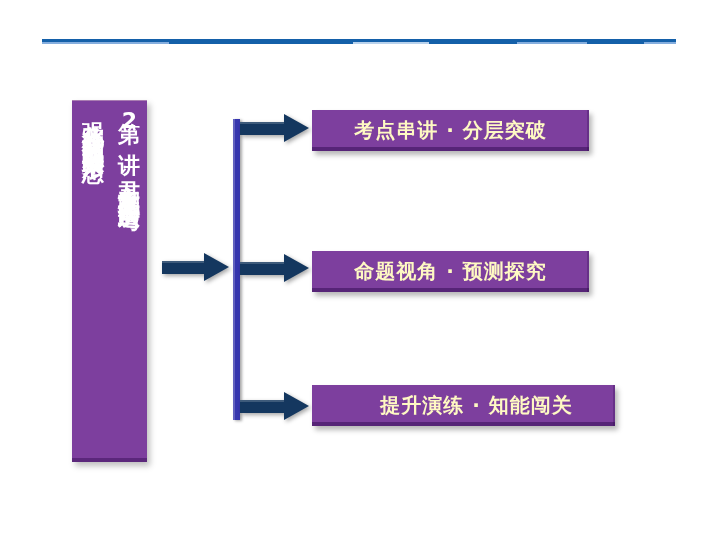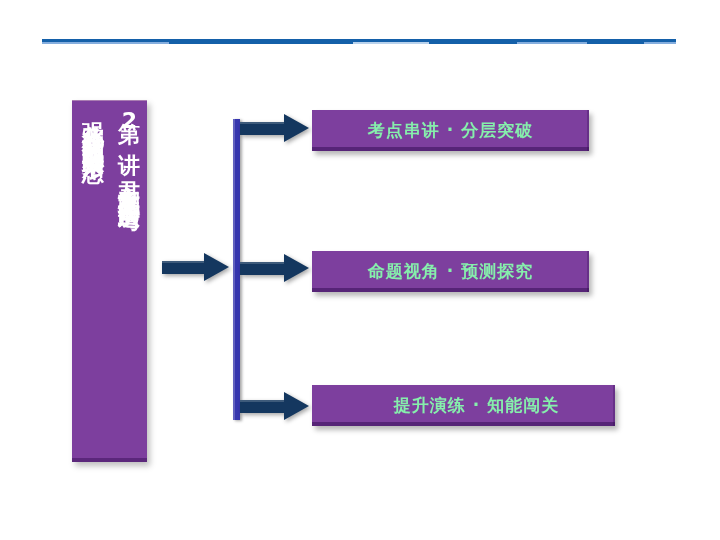--- a/index.html
+++ b/index.html
@@ -111,23 +111,23 @@
     width: 277px;
     height: 41px;
     background: #7d3f9e;
     box-shadow:
       inset 0 -4px 0 rgba(40, 5, 70, 0.45),
       inset -2px 0 0 rgba(40, 5, 70, 0.25),
       3px 4px 5px rgba(0, 0, 0, 0.28);
     display: flex;
     align-items: center;
     justify-content: center;
-    color: #86efac;
+    color: #fef9c3;
     font-weight: bold;
-    font-size: 17px;
+    font-size: 20px;
     letter-spacing: 1px;
     cursor: pointer;
   }
   .nav-button-1 { top: 110px; }
   .nav-button-2 { top: 251px; }
   .nav-button-3 { top: 385px; padding-left: 26px; }
 </style>
 </head>
 <body>
 

